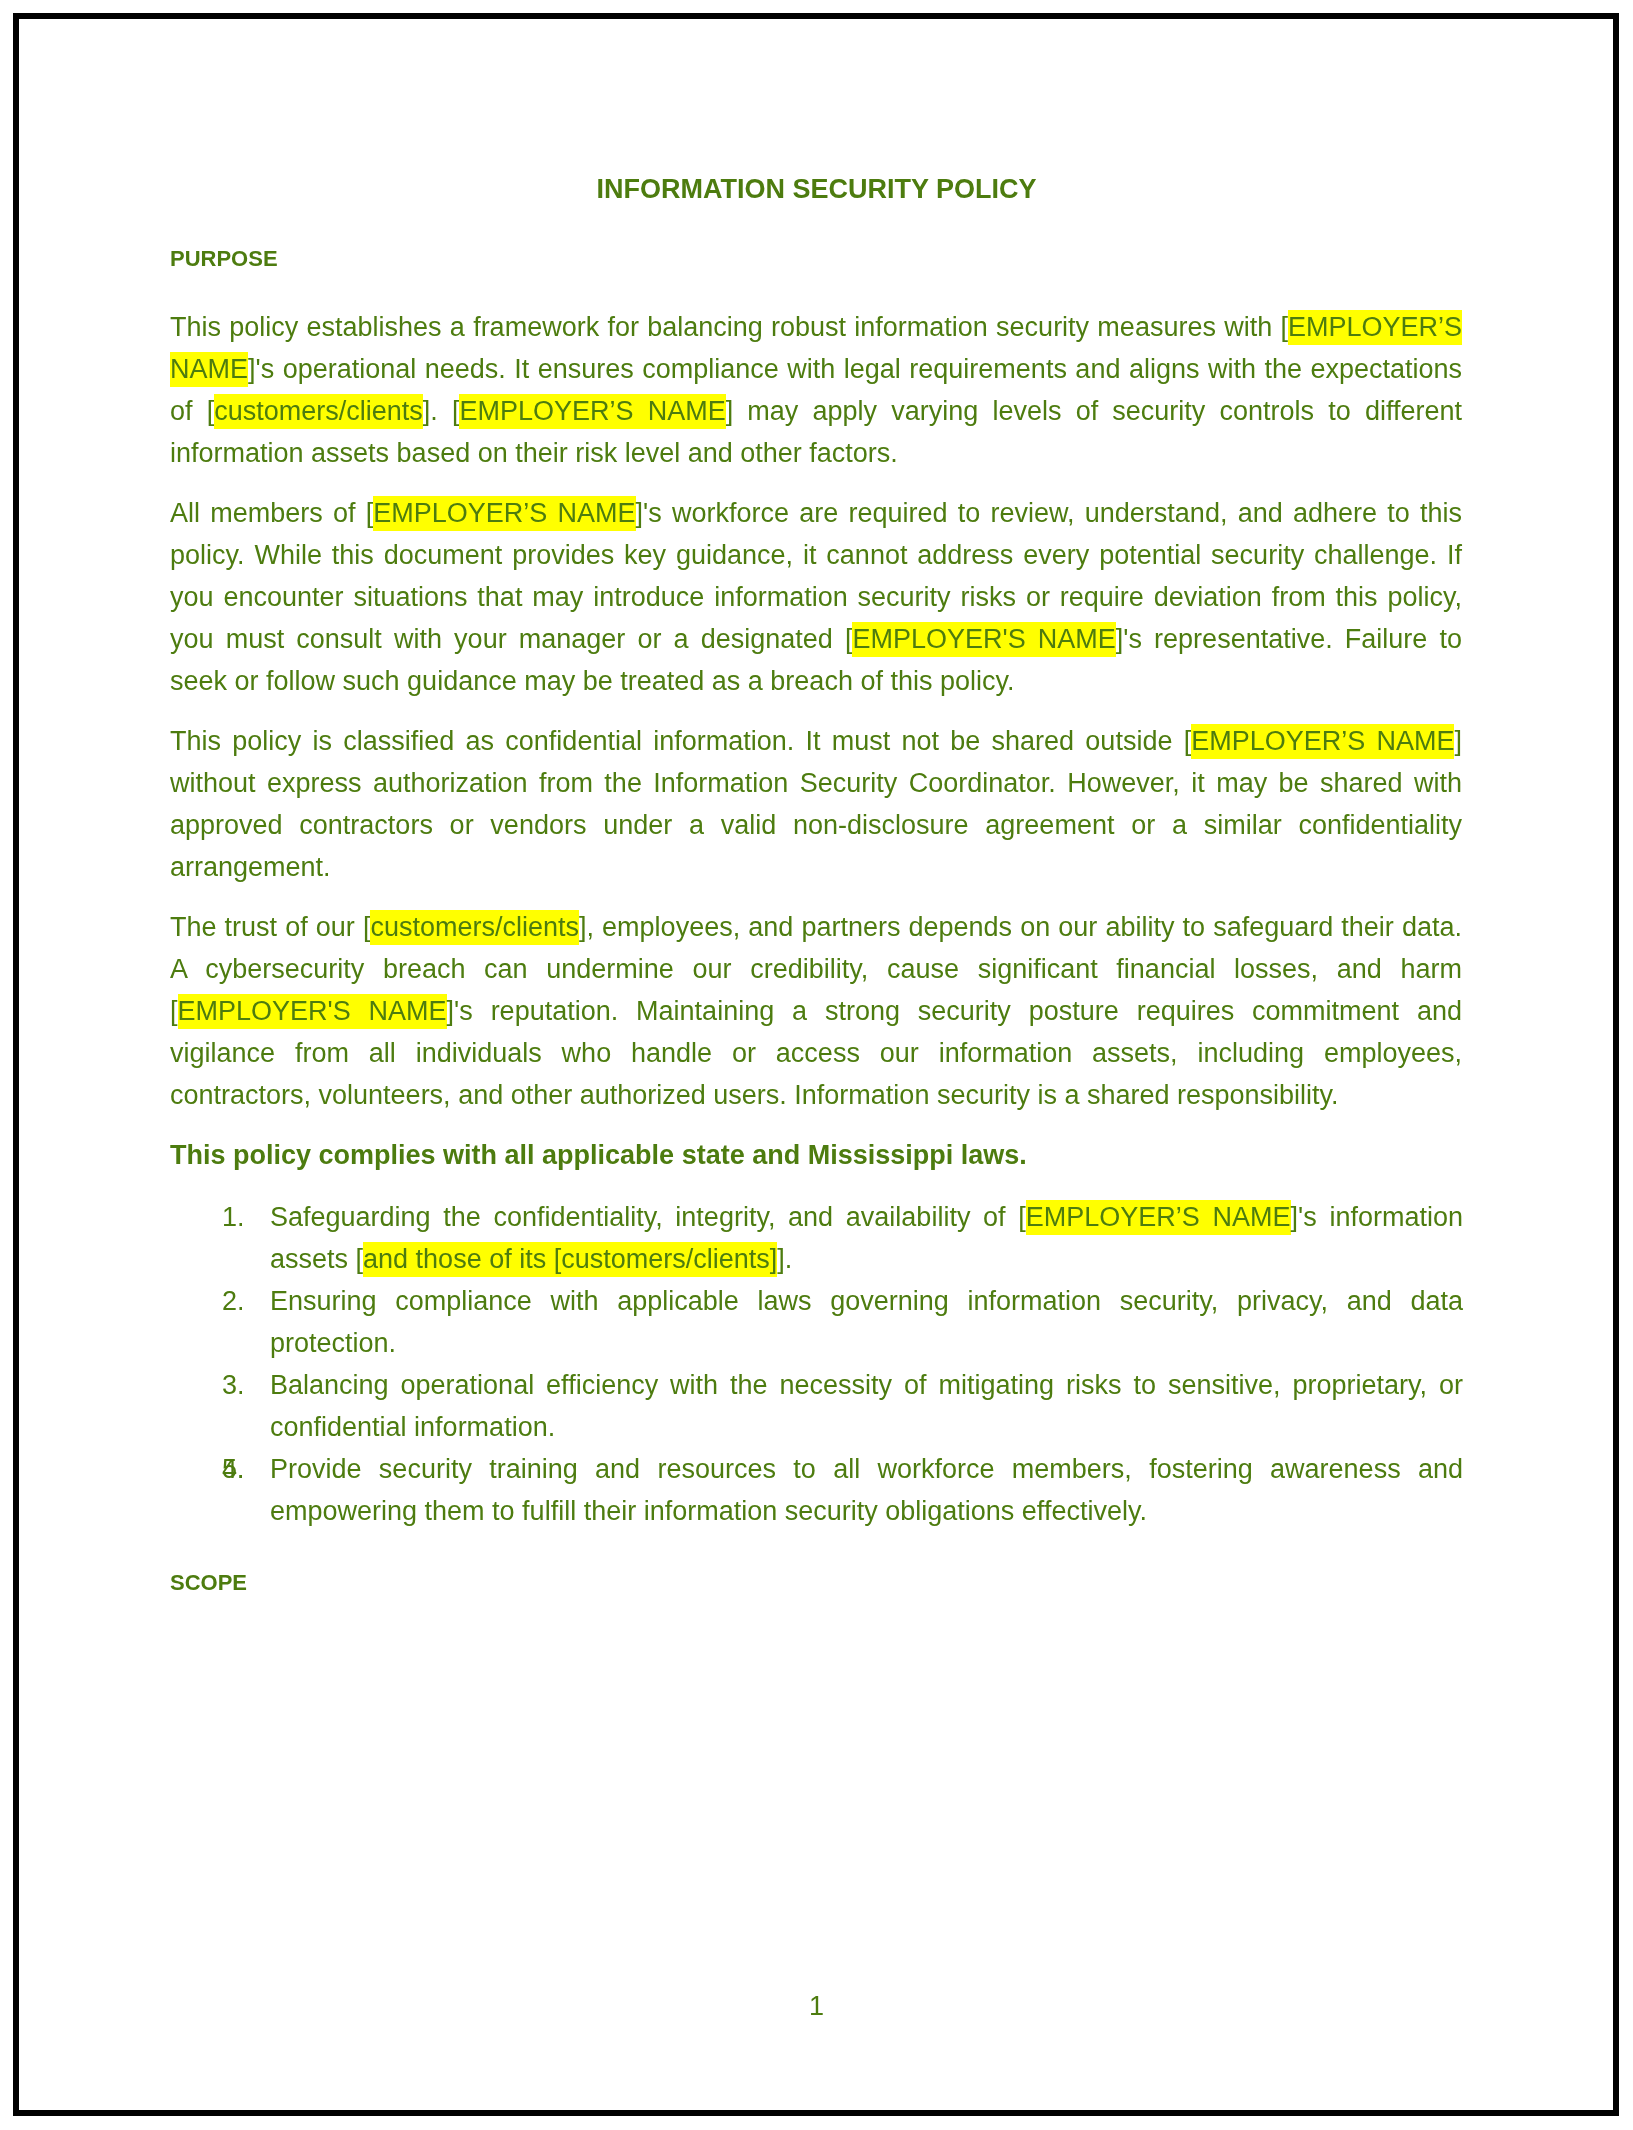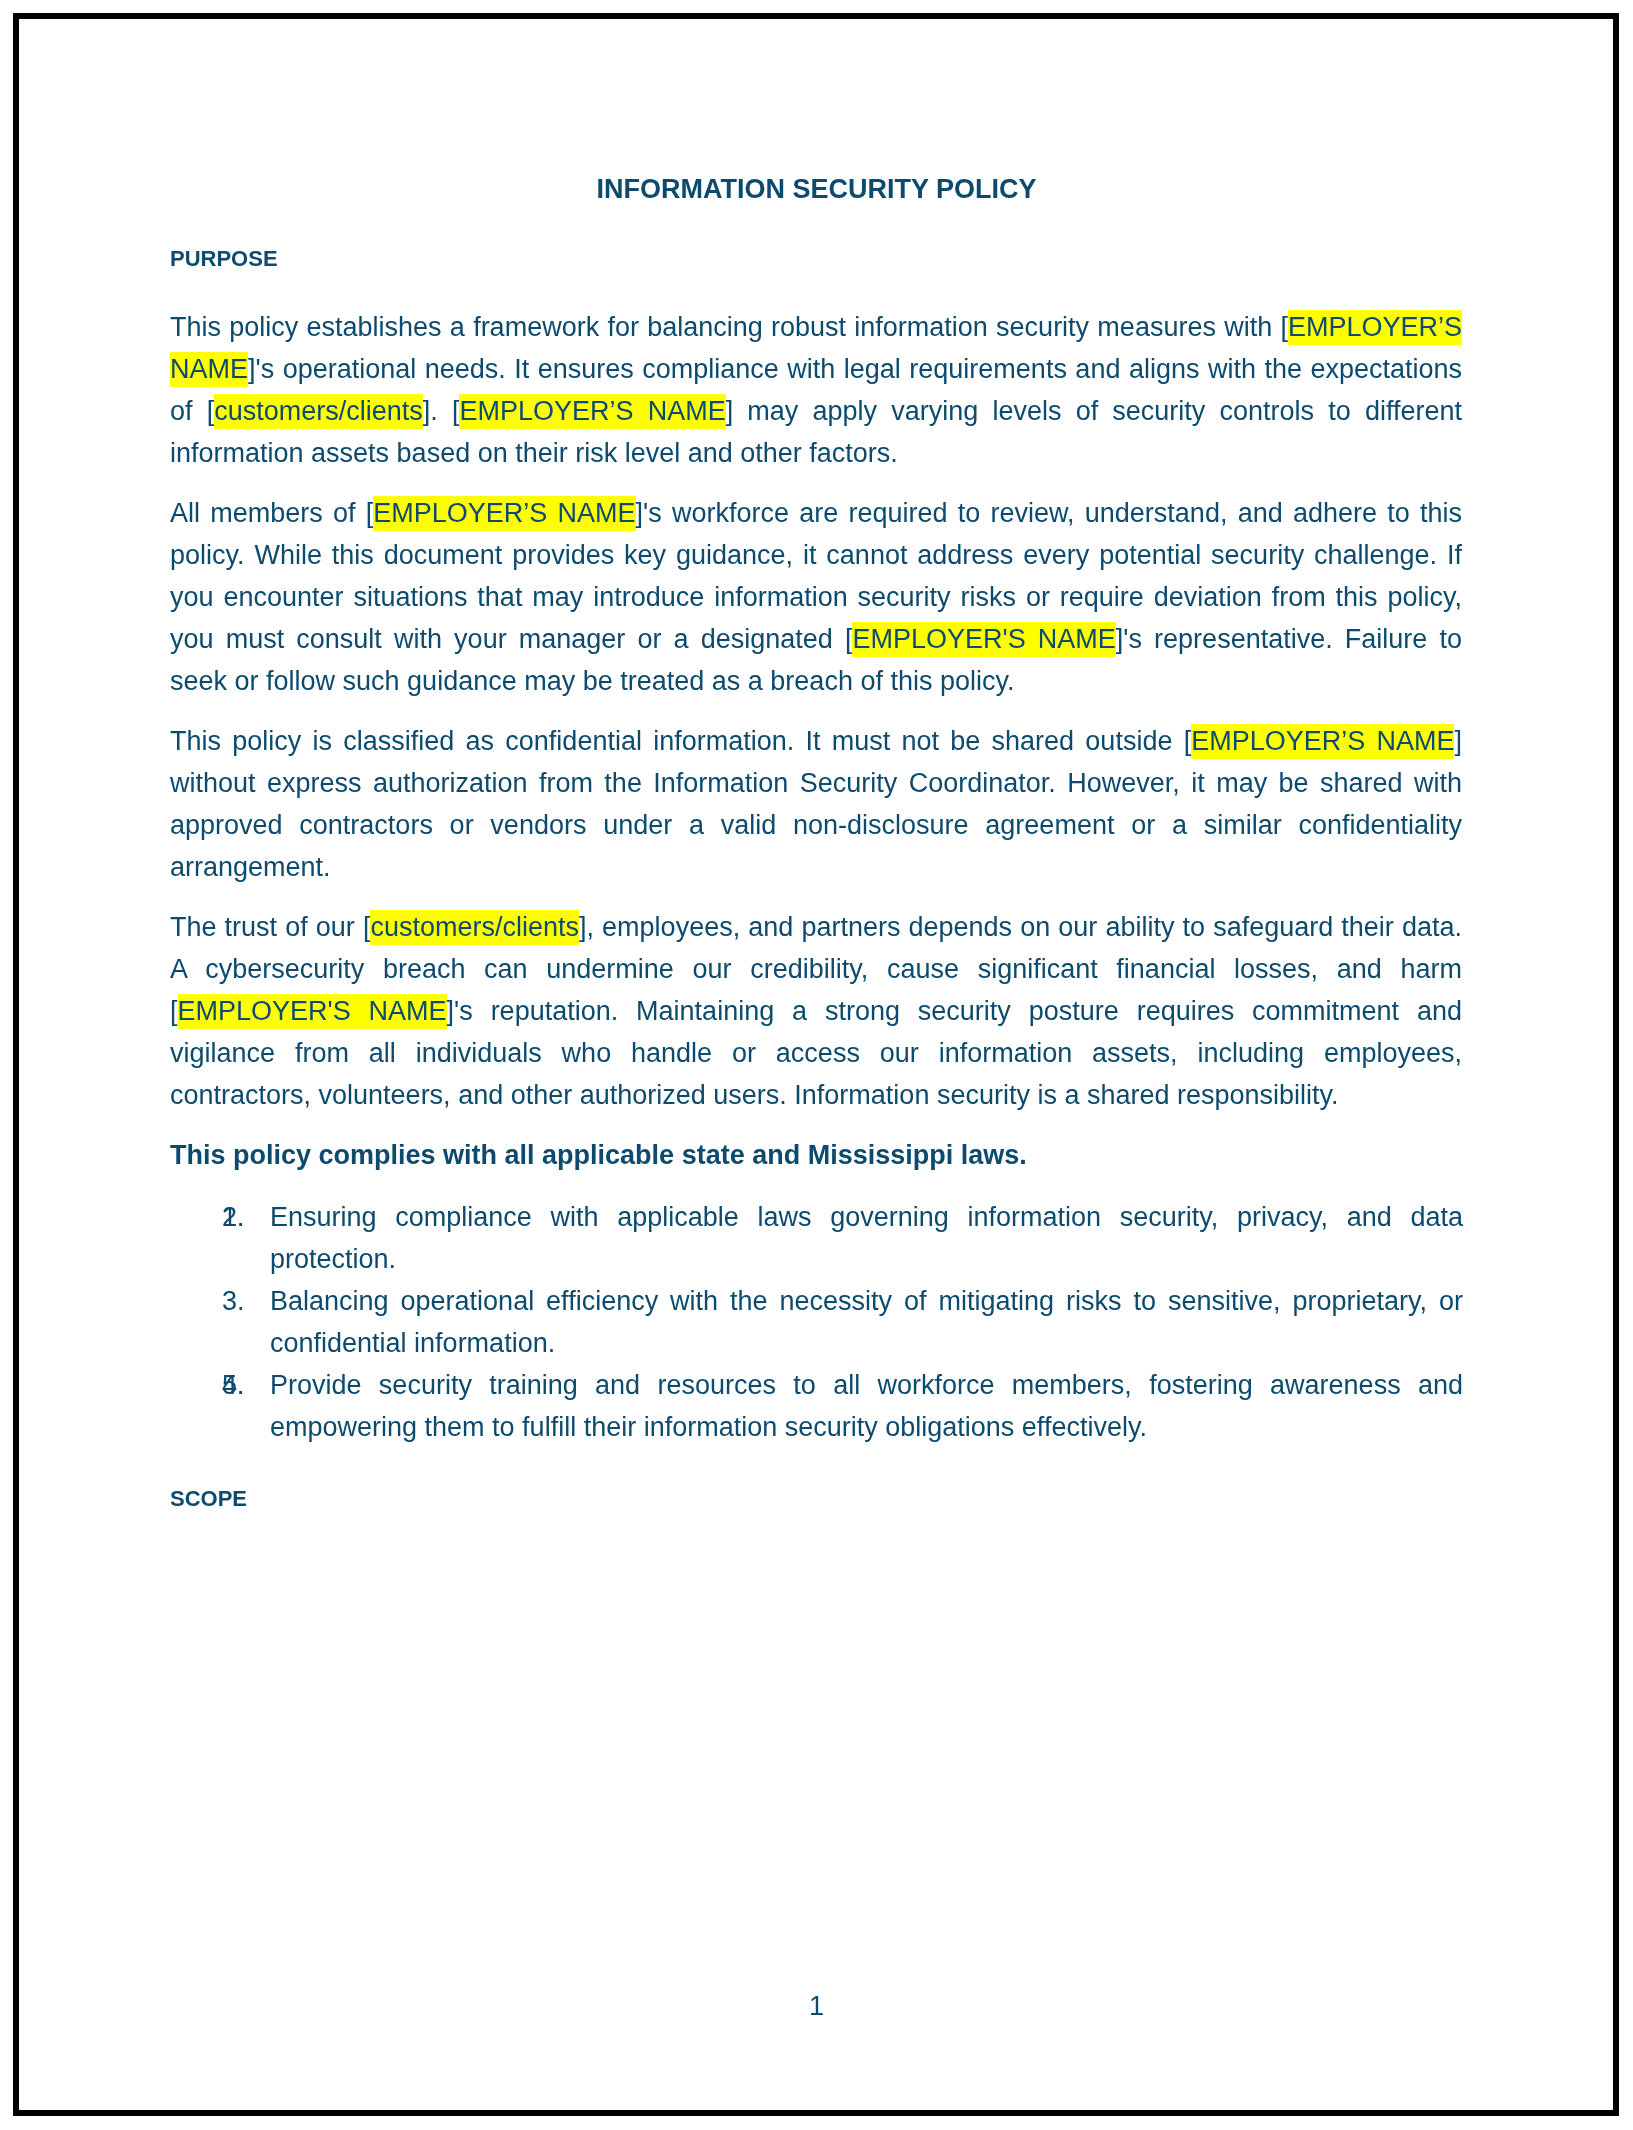--- a/index.html
+++ b/index.html
@@ -4,21 +4,21 @@
 <style>
   html, body { margin: 0; padding: 0; background: #ffffff; }
   .page {
     position: relative;
     width: 1633px;
     height: 2130px;
     background: #ffffff;
     font-family: "Liberation Sans", sans-serif;
     font-size: 27px;
     line-height: 42px;
-    color: #0c4a6e;
+    color: #4d7c0f;
     overflow: hidden;
   }
   .frame {
     position: absolute;
     top: 13px; left: 13px; right: 14px; bottom: 14px;
     border: 6px solid #000000;
     pointer-events: none;
   }
   .content {
     position: absolute;
@@ -93,20 +93,21 @@
 
     <p class="body-para"><span>The trust of our [</span><span class="hl">customers/clients</span><span>], employees, and partners depends on our ability to safeguard their data. A cybersecurity breach can undermine our credibility, cause significant financial losses, and harm [</span><span class="hl">EMPLOYER'S NAME</span><span>]'s reputation. Maintaining a strong security posture requires commitment and vigilance from all individuals who handle or access our information assets, including employees, contractors, volunteers, and other authorized users. Information security is a shared responsibility.</span></p>
 
     <p class="body-para single-line"><span>This policy complies with all applicable state and Mississippi laws.</span></p>
 
 
 
     <ol class="principles">
       <li>
         <span class="num">1.</span>
+        <span><span>Safeguarding the confidentiality, integrity, and availability of [</span><span class="hl">EMPLOYER’S NAME</span><span>]'s information assets [</span><span class="hl">and those of its [customers/clients]</span><span>].</span></span>
       </li>
       <li>
         <span class="num">2.</span>
         <span><span>Ensuring compliance with applicable laws governing information security, privacy, and data protection.</span></span>
       </li>
       <li>
         <span class="num">3.</span>
         <span><span>Balancing operational efficiency with the necessity of mitigating risks to sensitive, proprietary, or confidential information.</span></span>
       </li>
       <li>

